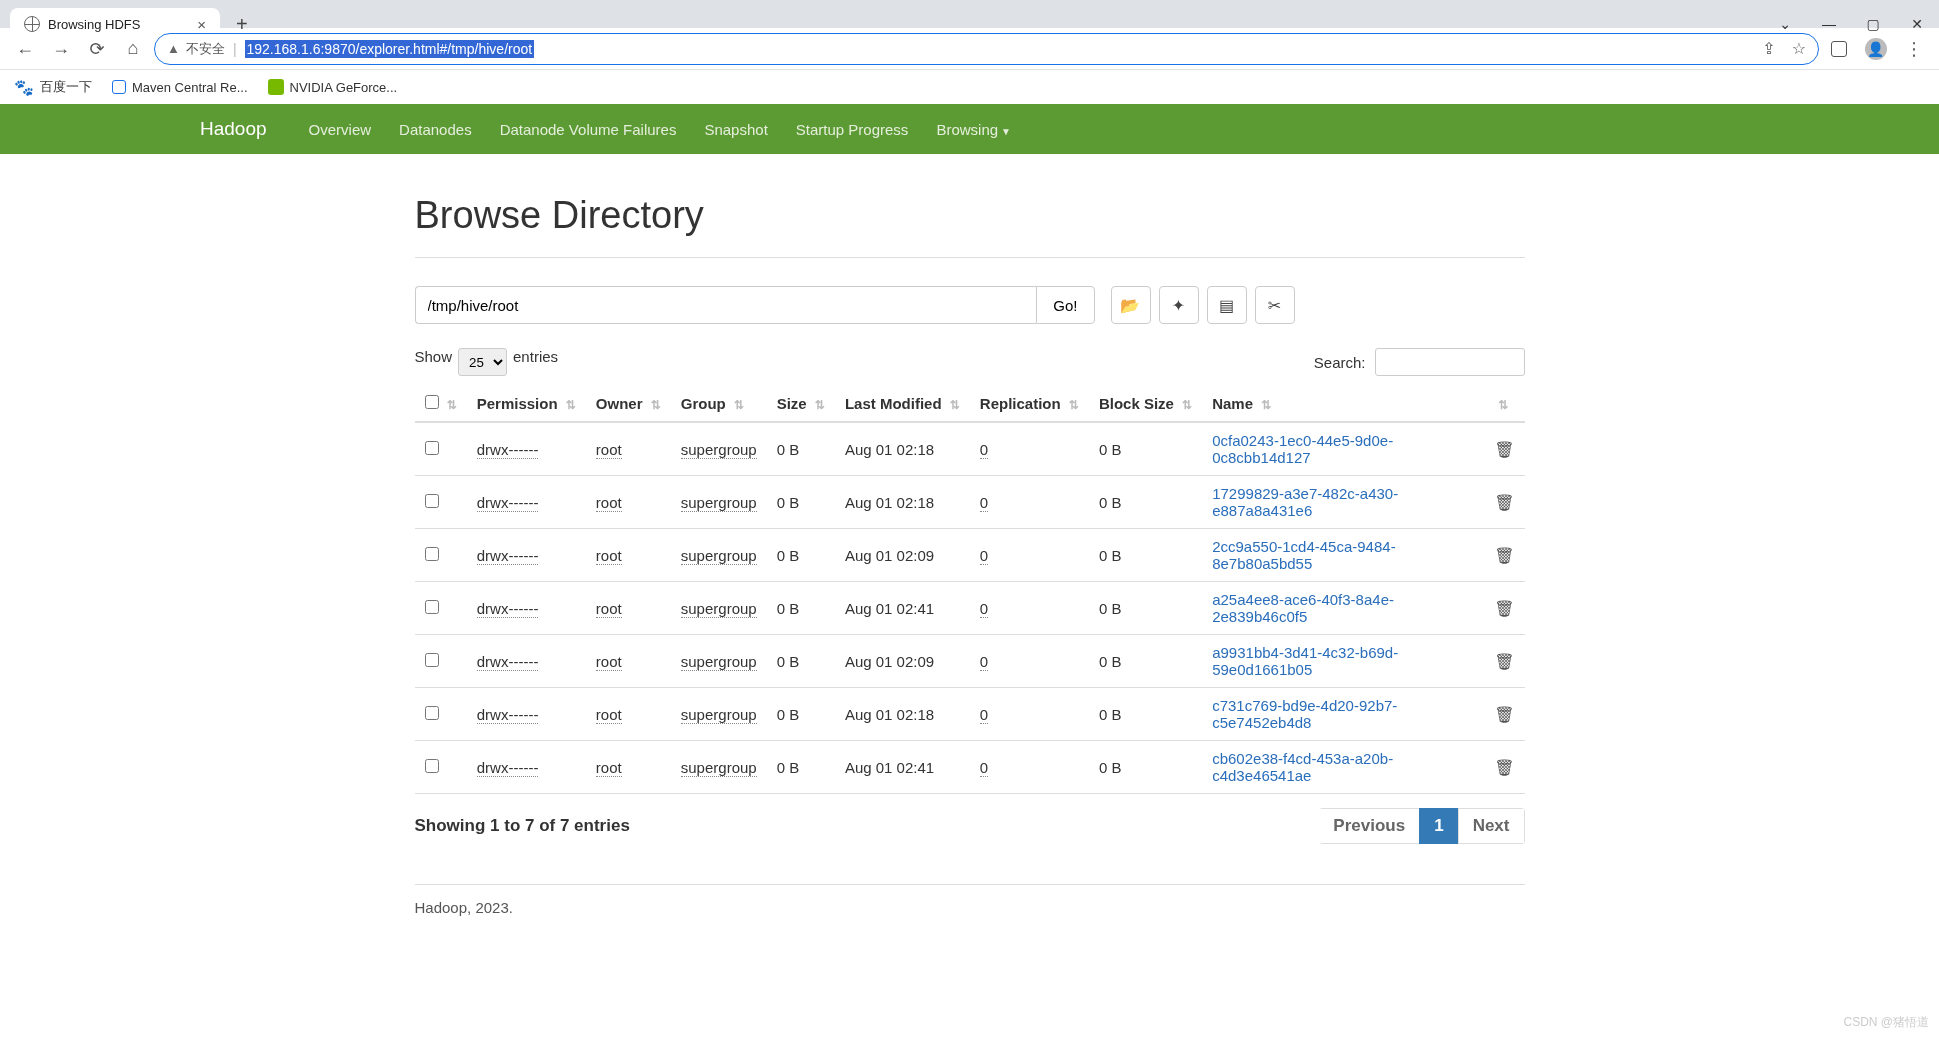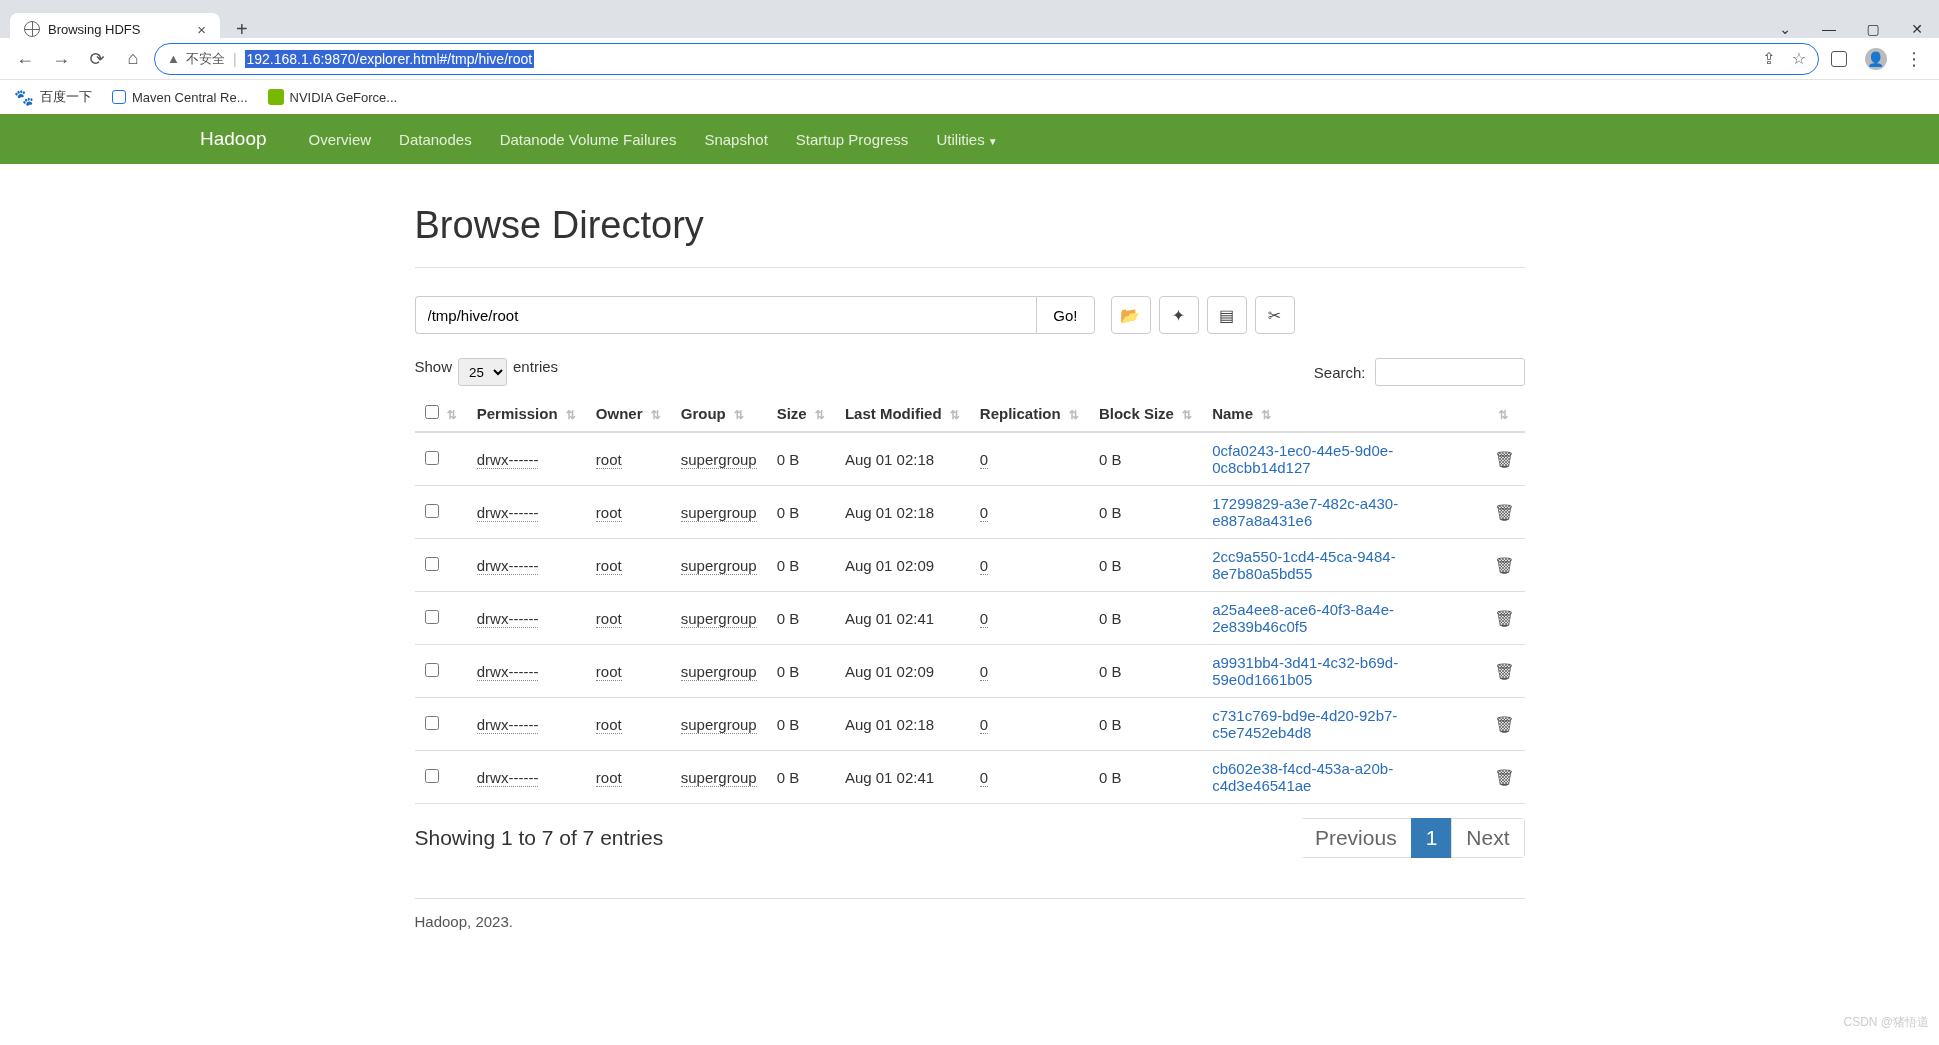--- a/index.html
+++ b/index.html
@@ -1,20 +1,20 @@
 <!DOCTYPE html>
 <html><head>
   <meta charset="utf-8">
   <style>
     * { margin: 0; padding: 0; box-sizing: border-box; font-family: "Segoe UI", "Microsoft YaHei", Arial, sans-serif; }
     body { background: #fff; font-size: 14px; color: #333; }
 
     
     .browser-chrome { background: #dee1e6; }
-    .tab-bar { display: flex; align-items: center; height: 38px; padding: 20px 0 0 10px; }
+    .tab-bar { display: flex; align-items: center; height: 28px; padding: 20px 0 0 10px; }
     .tab { display: flex; align-items: center; background: #fff; border-radius: 8px 8px 0 0; padding: 6px 14px; height: 32px; min-width: 210px; gap: 8px; font-size: 13px; color: #222; }
     .tab .globe-icon { width: 16px; height: 16px; border: 1.5px solid #666; border-radius: 50%; position: relative; }
     .tab .globe-icon::before { content: ""; position: absolute; top: 0; bottom: 0; left: 50%; width: 1px; background: #666; }
     .tab .globe-icon::after { content: ""; position: absolute; left: 0; right: 0; top: 50%; height: 1px; background: #666; }
     .tab .close-x { margin-left: auto; color: #555; font-size: 15px; cursor: pointer; }
     .new-tab { margin-left: 10px; font-size: 20px; color: #444; cursor: pointer; padding: 0 6px; }
     .window-controls { margin-left: auto; display: flex; align-items: center; color: #333; }
     .window-controls span { width: 44px; text-align: center; font-size: 14px; cursor: pointer; }
     .win-chevron { font-size: 18px; }
 
@@ -63,21 +63,21 @@
 
     table { width: 100%; border-collapse: collapse; font-size: 15px; }
     th, td { padding: 9px 10px; text-align: left; border-bottom: 1px solid #ddd; }
     th { font-weight: 600; cursor: pointer; border-bottom: 2px solid #ddd; white-space: nowrap; }
     .sort-icon { color: #bbb; font-size: 12px; margin-left: 4px; }
     .dotted { border-bottom: 1px dotted #888; cursor: pointer; }
     .name-link { color: #2a6ebb; cursor: pointer; }
     .trash { color: #555; cursor: pointer; font-size: 16px; }
     .checkbox { width: 14px; height: 14px; }
 
-    .bottom-row { display: flex; align-items: center; margin-top: 14px; font-size: 21px; }
+    .bottom-row { display: flex; align-items: center; margin-top: 14px; font-size: 17px; font-weight: bold; }
     .pagination { margin-left: auto; display: flex; border-radius: 4px; overflow: hidden; justify-content: flex-end; }
     .page-btn { padding: 7px 14px; border: 1px solid #ddd; background: #fff; color: #666; cursor: pointer; margin-left: -1px; }
     .page-btn.active { background: #337ab7; color: #fff; border-color: #337ab7; }
 
     .footer-hr { border-top: 1px solid #ddd; margin: 40px 0 14px; }
     .footer-txt { font-size: 15px; color: #555; }
 
     .watermark { position: fixed; bottom: 14px; right: 10px; font-size: 12px; color: #ccc; }
   </style>
 </head>
@@ -137,21 +137,21 @@
   </div>
 </div>
 
 <div class="hadoop-nav">
   <span class="brand">Hadoop</span>
   <a>Overview</a>
   <a>Datanodes</a>
   <a>Datanode Volume Failures</a>
   <a>Snapshot</a>
   <a>Startup Progress</a>
-  <a><span>Utilities</span><span class="dropdown-caret">▼</span></a>
+  <a><span>Browsing</span><span class="dropdown-caret">▼</span></a>
 </div>
 
 <div class="container">
   <h1>Browse Directory</h1>
   <div class="hr"></div>
 
   <div class="path-row">
     <div class="input-group">
       <input class="path-input" value="/tmp/hive/root" style="">
       <button class="go-btn">Go!</button>

